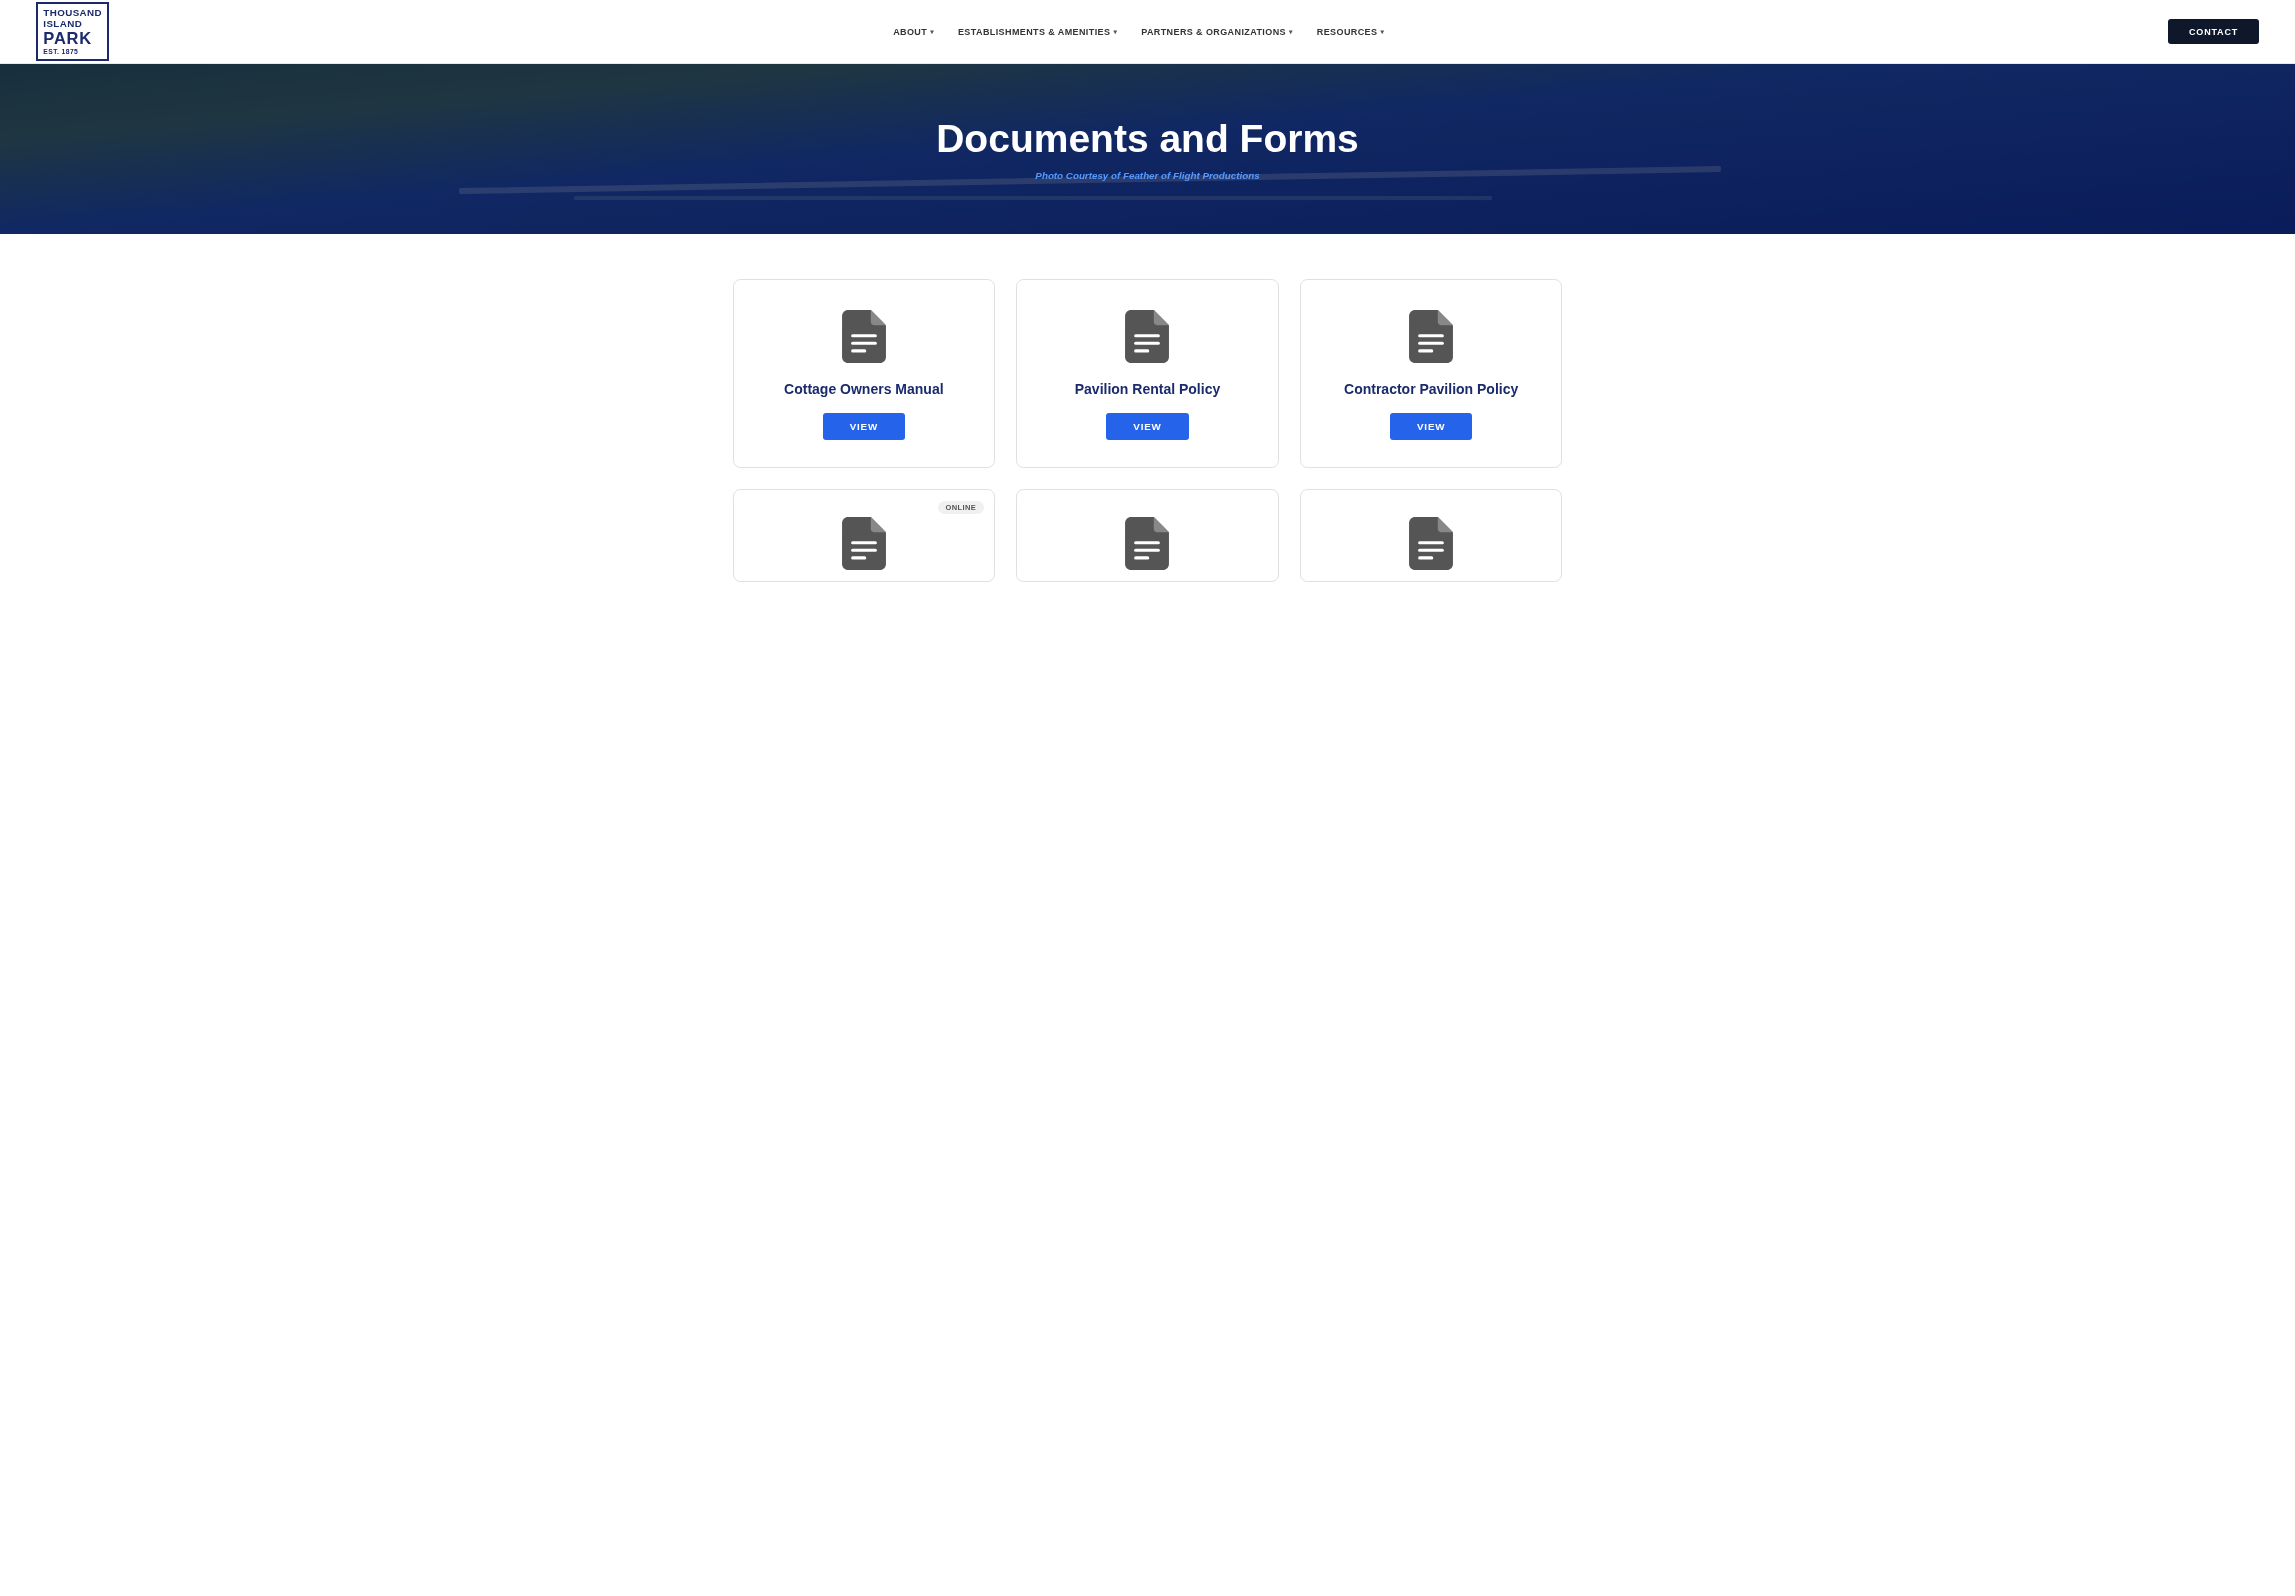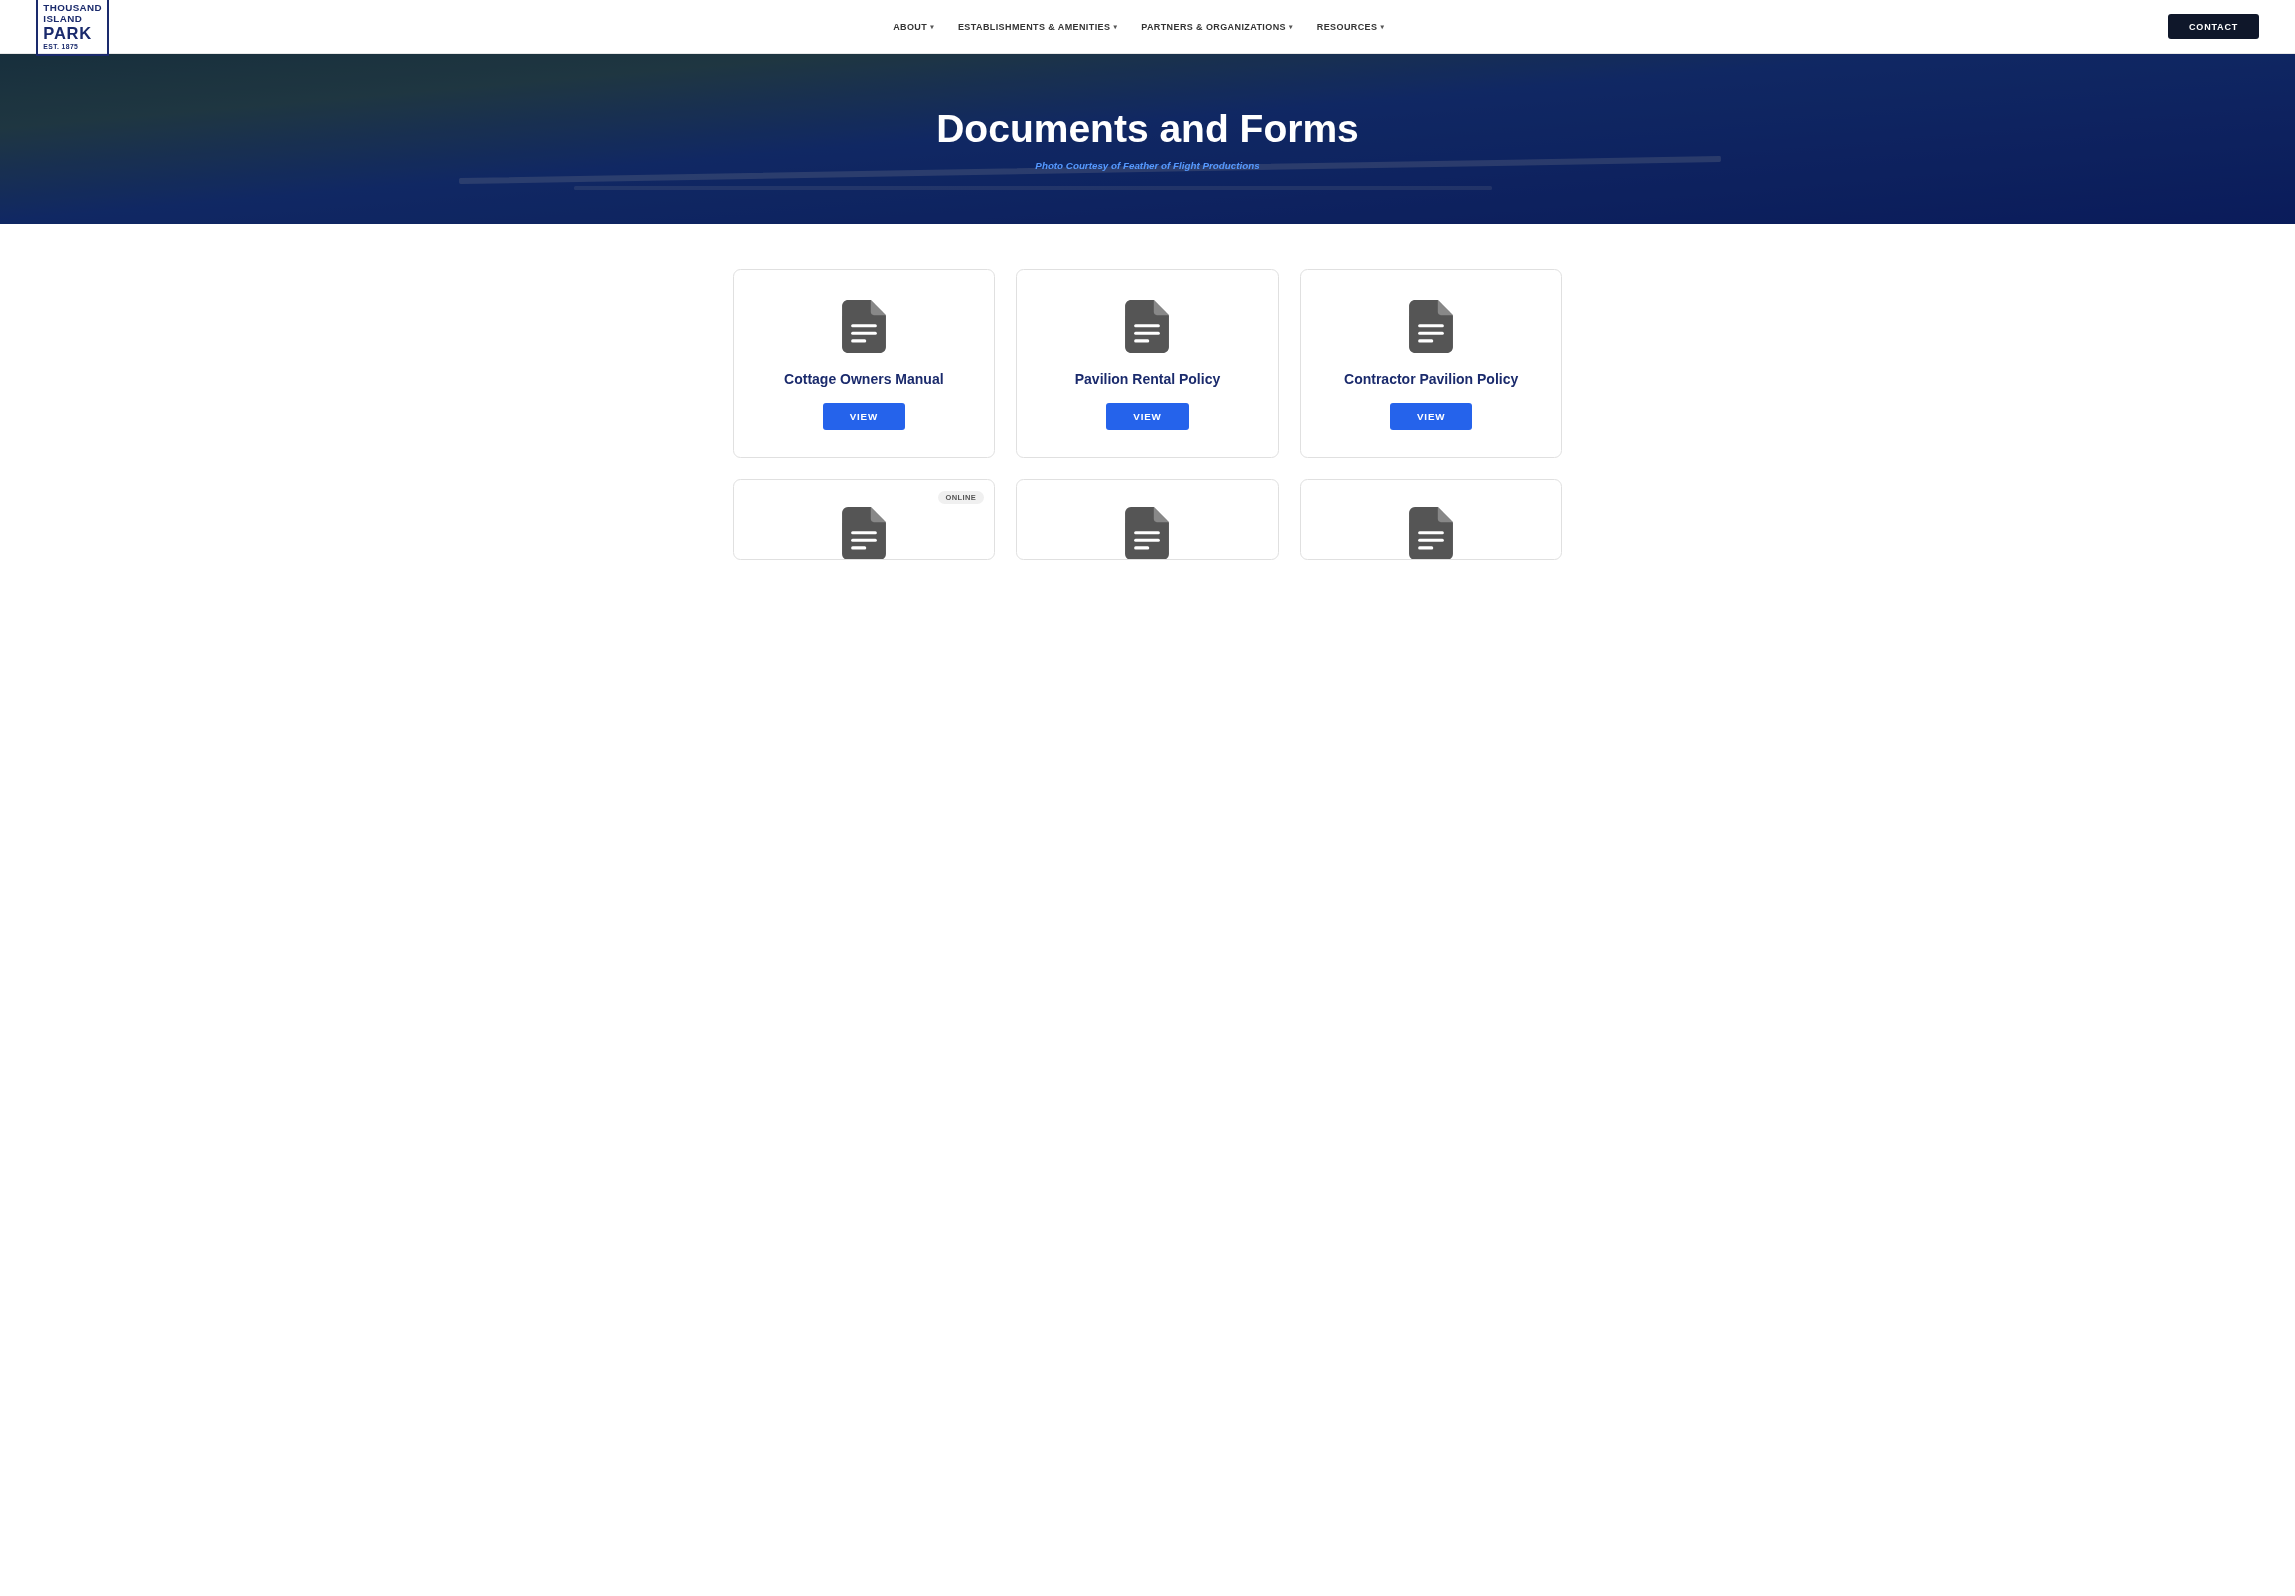--- a/index.html
+++ b/index.html
@@ -4,21 +4,21 @@
   <style>
     * { margin: 0; padding: 0; box-sizing: border-box; }
     body { font-family: 'Arial', sans-serif; background: #fff; color: #1a2a6c; }
 
     
     nav {
       display: flex;
       align-items: center;
       justify-content: space-between;
       padding: 0 36px;
-      height: 54px;
+      height: 64px;
       background: #fff;
       border-bottom: 0.8px solid #e8e8e8;
       position: relative;
       z-index: 10;
     }
     .logo-wrap {
       display: flex;
       align-items: center;
     }
     .logo-text {
@@ -222,21 +222,21 @@
     .card-partial {
       border: 1.1px solid #e0e0e0;
       border-radius: 7.5px;
       padding: 27px 21px 0;
       display: flex;
       flex-direction: column;
       align-items: center;
       background: #fff;
       position: relative;
       overflow: hidden;
-      height: 81px;
+      height: 93px;
     }
   </style>
 </head>
 <body>
 
 <nav>
   <div class="logo-wrap">
     <div class="logo-border">
       <div class="logo-text">
         <span>THOUSAND</span>

